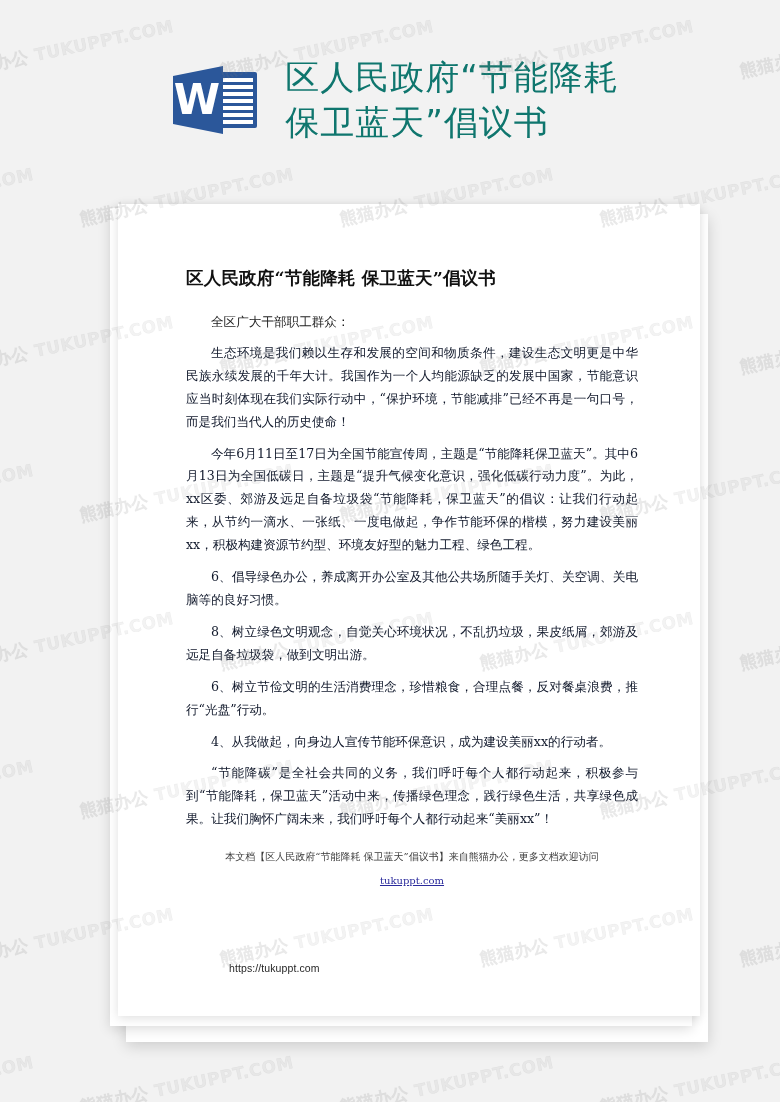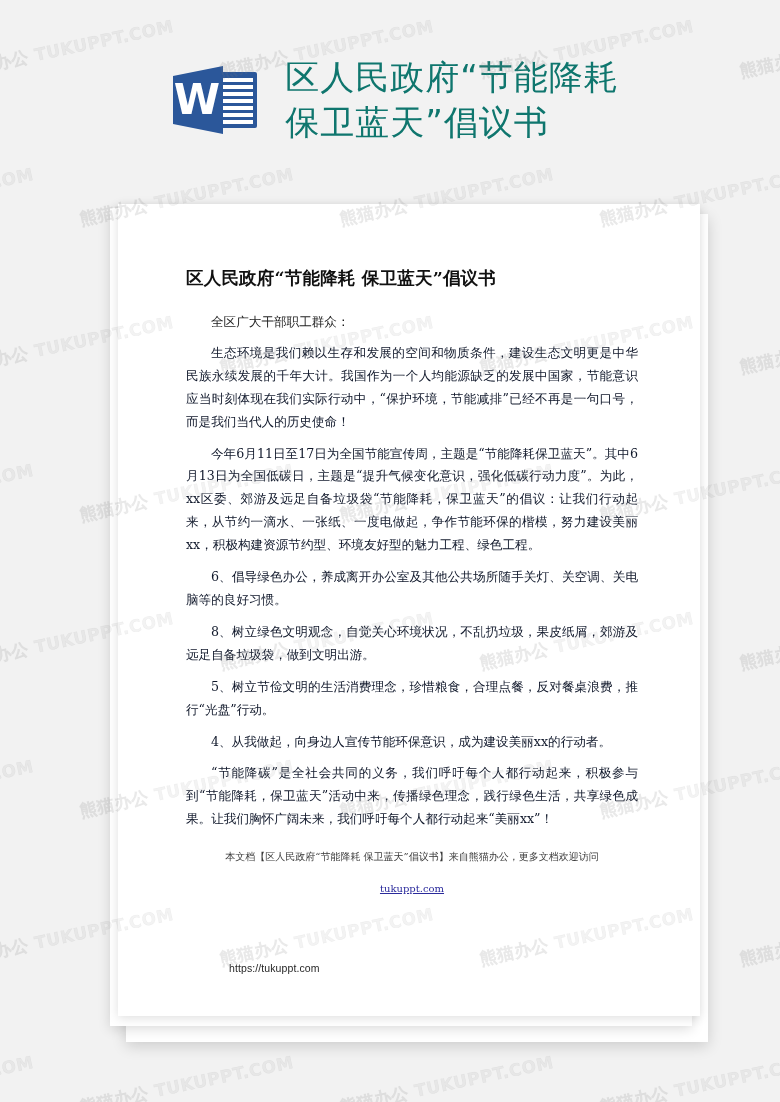--- a/index.html
+++ b/index.html
@@ -167,21 +167,21 @@
     line-height: 1.6;
     color: #3a3a3a;
     margin: 18px 0 0 0;
     text-indent: 0;
     text-align: center;
   }
   #footnote-link {
     color: #2a2a9c;
     text-decoration: underline;
     display: inline-block;
-    margin-top: 16px;
+    margin-top: 8px;
   }
 
   #page-url {
     position: absolute;
     left: 68px;
     top: 758px;
     font-family: "Liberation Sans", "DejaVu Sans", sans-serif;
     font-size: 10.5px;
     color: #262626;
     letter-spacing: 0.1px;
@@ -201,21 +201,21 @@
       <div id="doc-content">
 
         <h1 id="doc-title">区人民政府“节能降耗 保卫蓝天”倡议书</h1>
 
         <p class="salutation">全区广大干部职工群众：</p>
 
         <p class="para">生态环境是我们赖以生存和发展的空间和物质条件，建设生态文明更是中华民族永续发展的千年大计。我国作为一个人均能源缺乏的发展中国家，节能意识应当时刻体现在我们实际行动中，“保护环境，节能减排”已经不再是一句口号，而是我们当代人的历史使命！</p>
         <p class="para">今年6月11日至17日为全国节能宣传周，主题是“节能降耗保卫蓝天”。其中6月13日为全国低碳日，主题是“提升气候变化意识，强化低碳行动力度”。为此，xx区委、郊游及远足自备垃圾袋“节能降耗，保卫蓝天”的倡议：让我们行动起来，从节约一滴水、一张纸、一度电做起，争作节能环保的楷模，努力建设美丽xx，积极构建资源节约型、环境友好型的魅力工程、绿色工程。</p>
         <p class="para">6、倡导绿色办公，养成离开办公室及其他公共场所随手关灯、关空调、关电脑等的良好习惯。</p>
         <p class="para">8、树立绿色文明观念，自觉关心环境状况，不乱扔垃圾，果皮纸屑，郊游及远足自备垃圾袋，做到文明出游。</p>
-        <p class="para">5、树立节俭文明的生活消费理念，珍惜粮食，合理点餐，反对餐桌浪费，推行“光盘”行动。</p>
+        <p class="para">6、树立节俭文明的生活消费理念，珍惜粮食，合理点餐，反对餐桌浪费，推行“光盘”行动。</p>
         <p class="para">4、从我做起，向身边人宣传节能环保意识，成为建设美丽xx的行动者。</p>
         <p class="para">“节能降碳”是全社会共同的义务，我们呼吁每个人都行动起来，积极参与到“节能降耗，保卫蓝天”活动中来，传播绿色理念，践行绿色生活，共享绿色成果。让我们胸怀广阔未来，我们呼吁每个人都行动起来“美丽xx”！</p>
 
         <p id="footnote">
           <span>本文档【区人民政府“节能降耗 保卫蓝天”倡议书】来自熊猫办公，更多文档欢迎访问</span><br>
           <a id="footnote-link" href="#">tukuppt.com</a>
         </p>
 
       </div>
 

